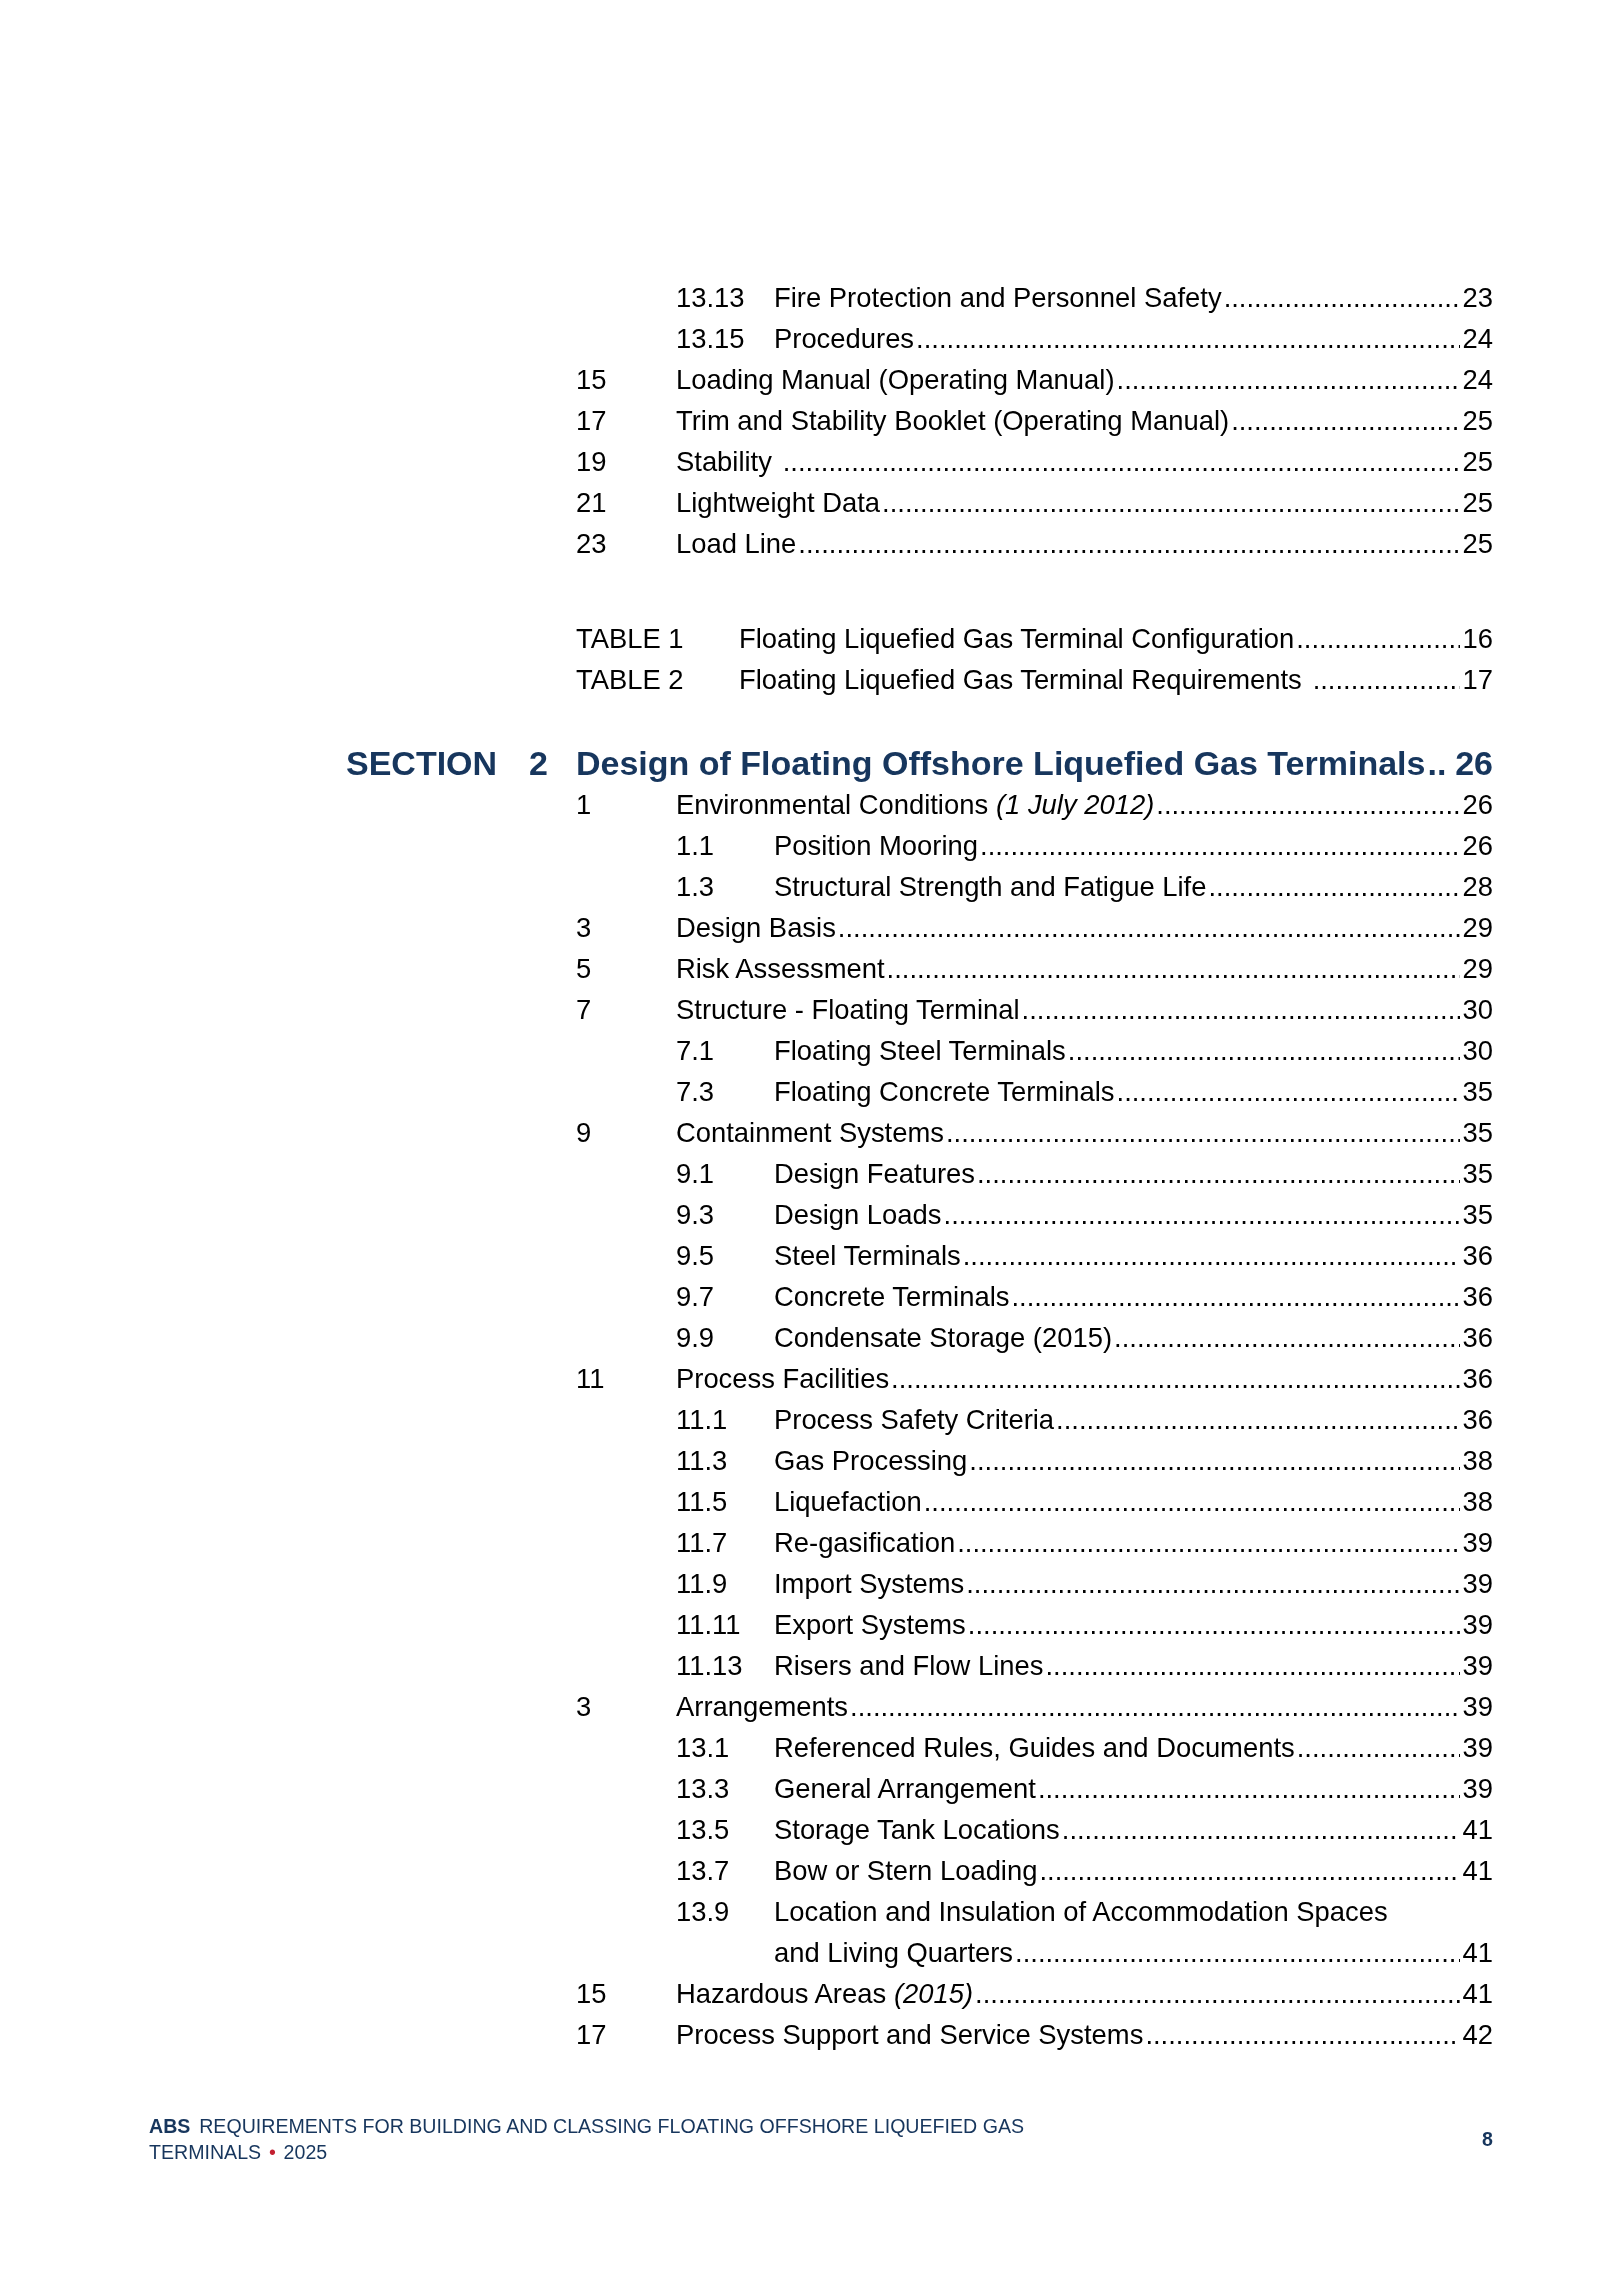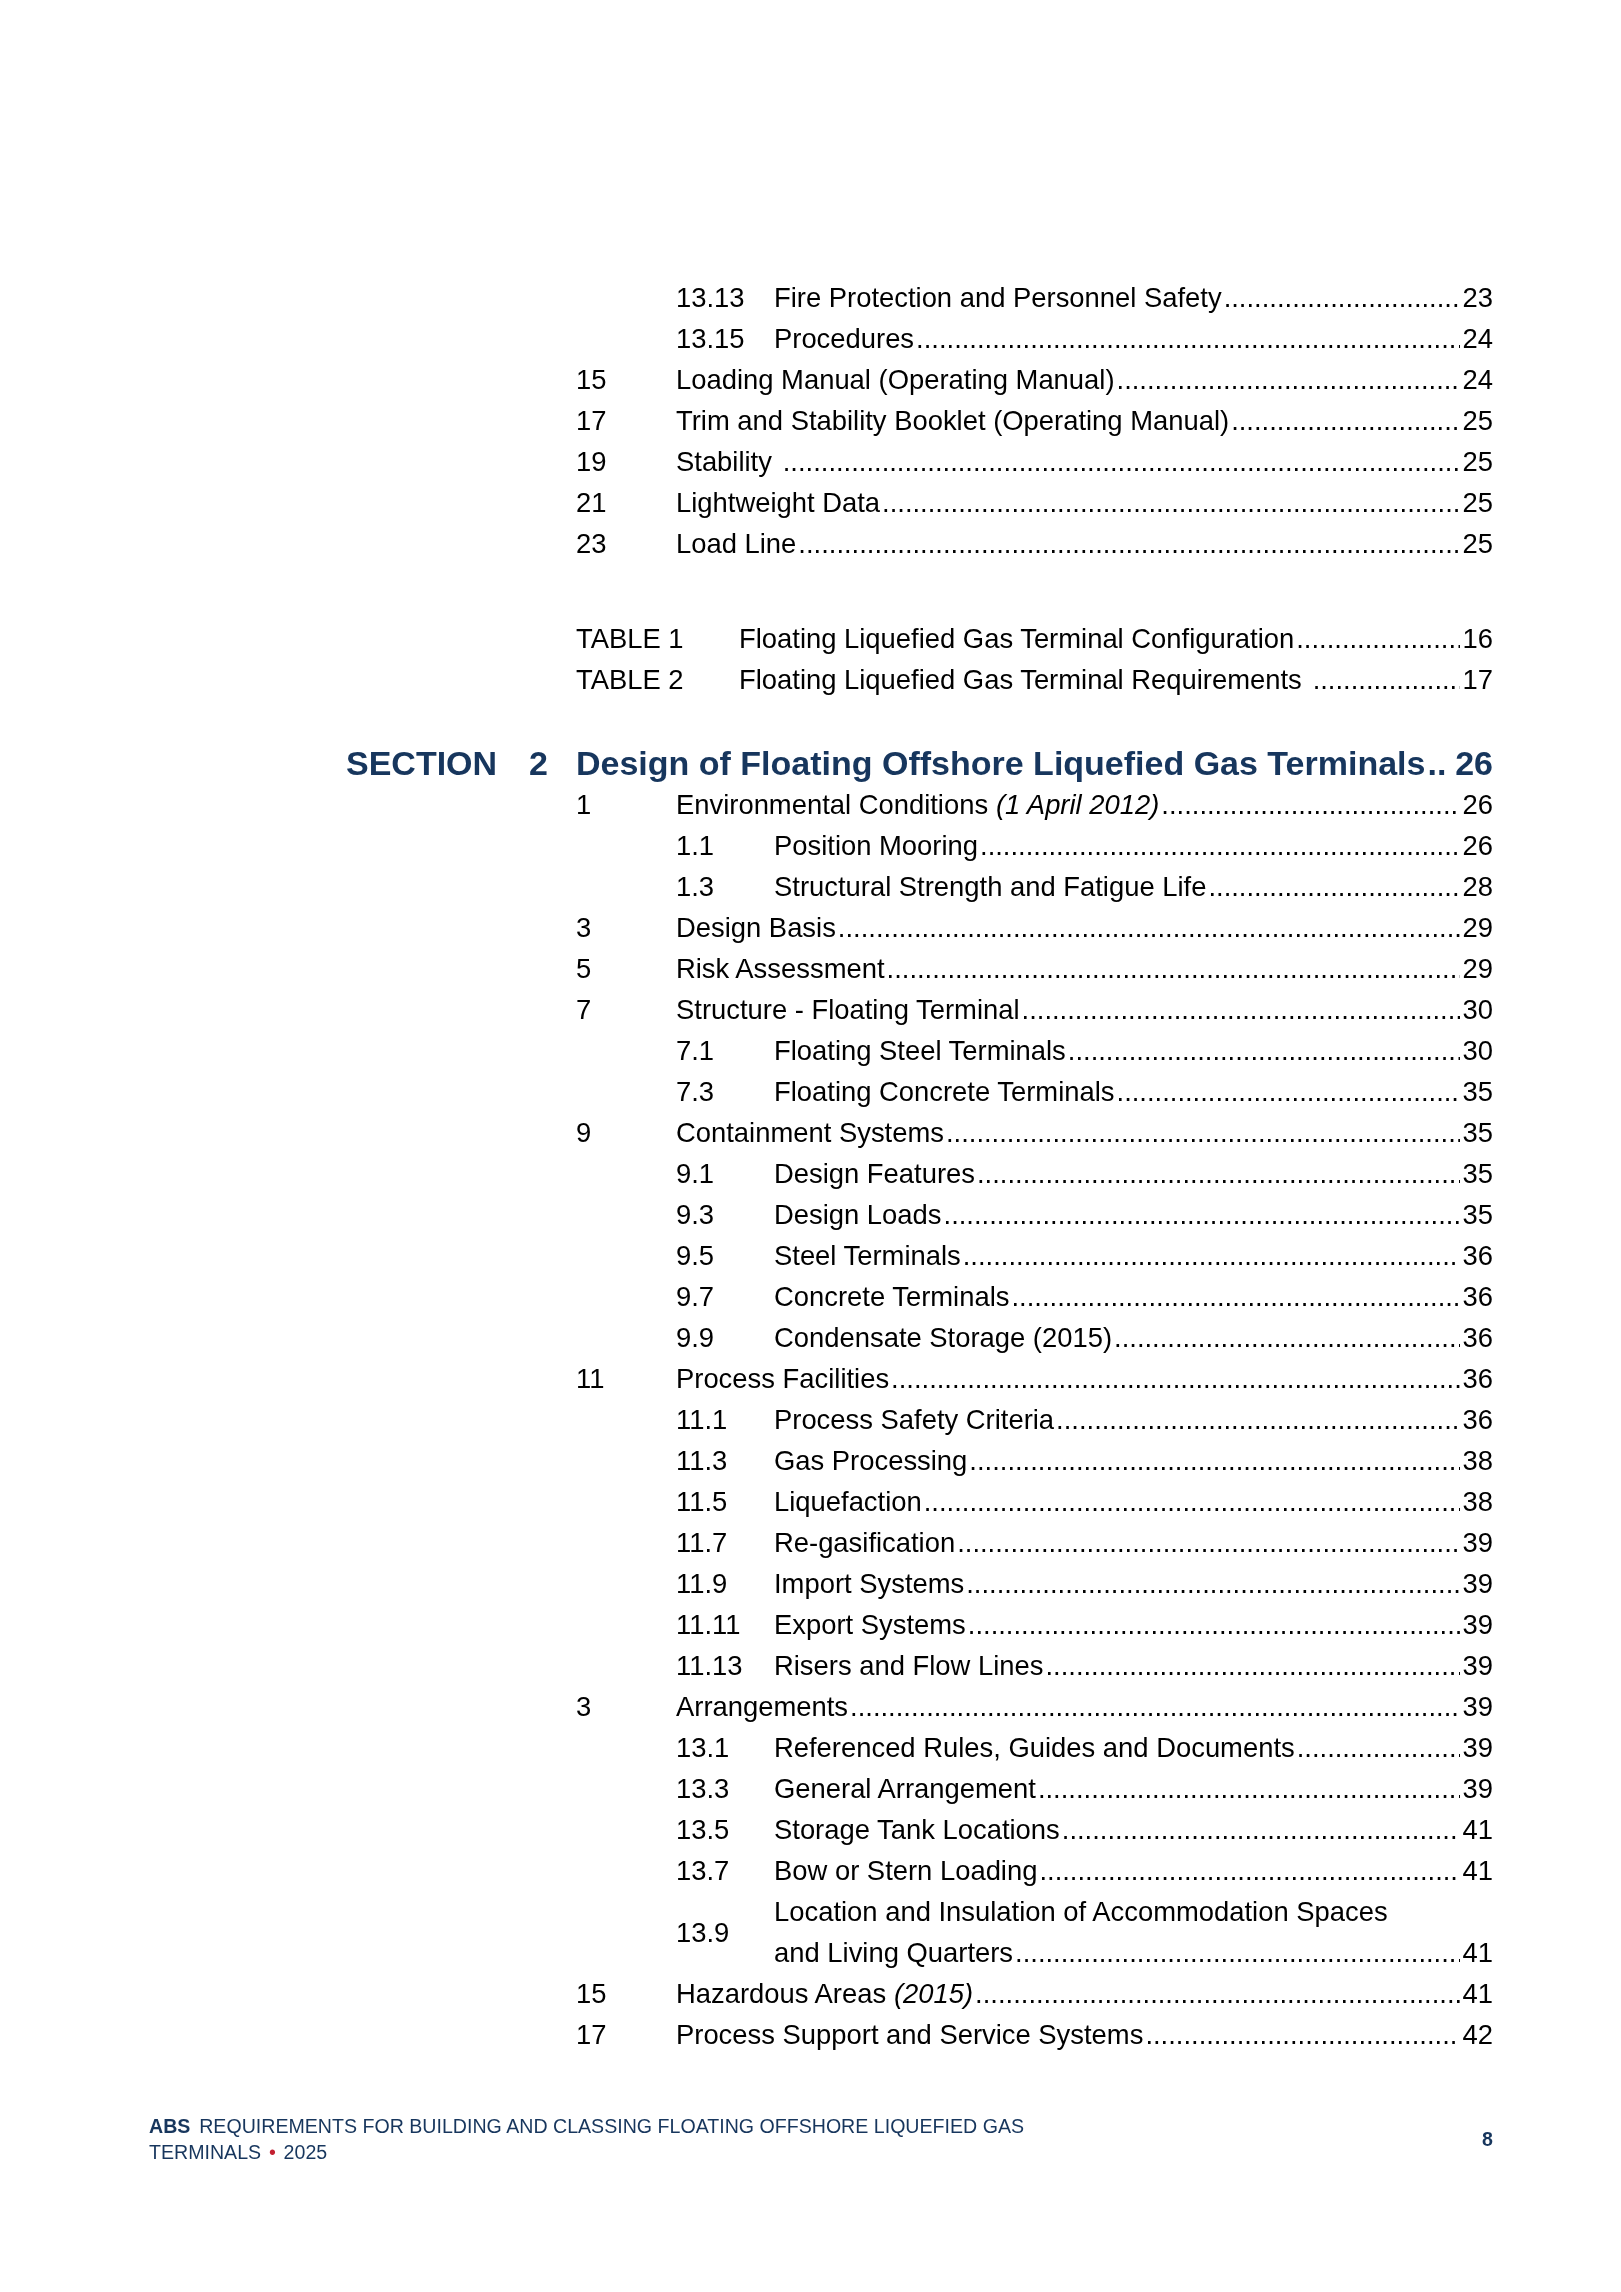--- a/index.html
+++ b/index.html
@@ -9,21 +9,21 @@
 
   
   .toc-wrap{position:absolute;left:346px;top:277px;width:1147px;font-size:27.4px;line-height:41px;}
   .toc-list{margin-left:230px;}
   .toc-tables{margin-left:230px;margin-top:54px;}
   .toc-sec2{margin-left:230px;}
 
   .toc-row{display:flex;align-items:baseline;}
   .toc-row .num{flex:0 0 auto;}
   .lvl1 > .num{width:100px;}
-  .lvl2{padding-left:100px;align-items:center;}
+  .lvl2{padding-left:100px;}
   .lvl2 > .num{width:98px;}
   .tbl > .num{width:163px;}
   .entry{flex:1 1 auto;min-width:0;}
   .eline{display:block;}
   .flexline{display:flex;align-items:baseline;}
   .title{flex:0 1 auto;white-space:nowrap;}
   .title.gap{margin-right:8.8px;}
   .italic{font-style:italic;margin-left:7.8px;white-space:nowrap;}
   .leader{flex:1 1 auto;min-width:0;overflow:hidden;white-space:nowrap;margin:0 2px;}
   .leader::after{content:"......................................................................................................................................................................................................................................................................";}
@@ -157,21 +157,21 @@
         <span class="page-num">26</span>
       </span>
     </div>
 
     <div class="toc-sec2" id="toc-sec2">
         <div class="toc-row lvl1">
           <span class="num">1</span>
           <div class="entry">
             <div class="eline flexline">
               <span class="title">Environmental Conditions</span>
-              <span class="italic">(1 April 2012)</span>
+              <span class="italic">(1 July 2012)</span>
               <span class="leader"></span>
               <span class="page-num">26</span>
             </div>
           </div>
         </div>
         <div class="toc-row lvl2">
           <span class="num">1.1</span>
           <div class="entry">
             <div class="eline flexline">
               <span class="title">Position Mooring</span>

